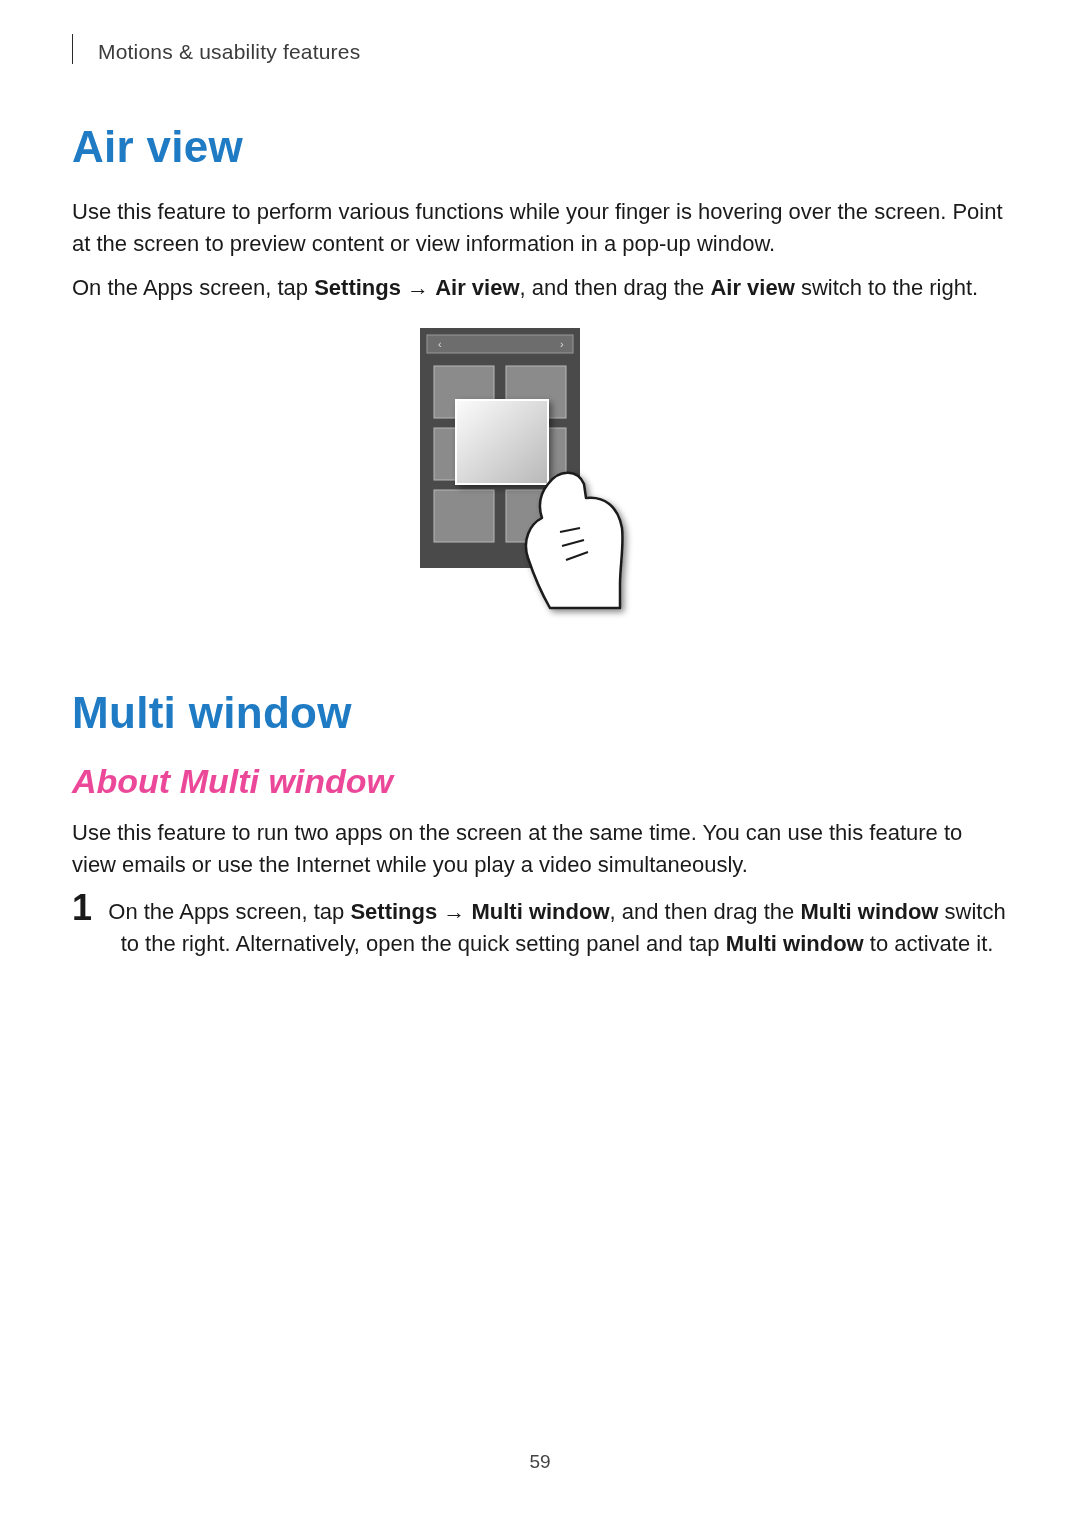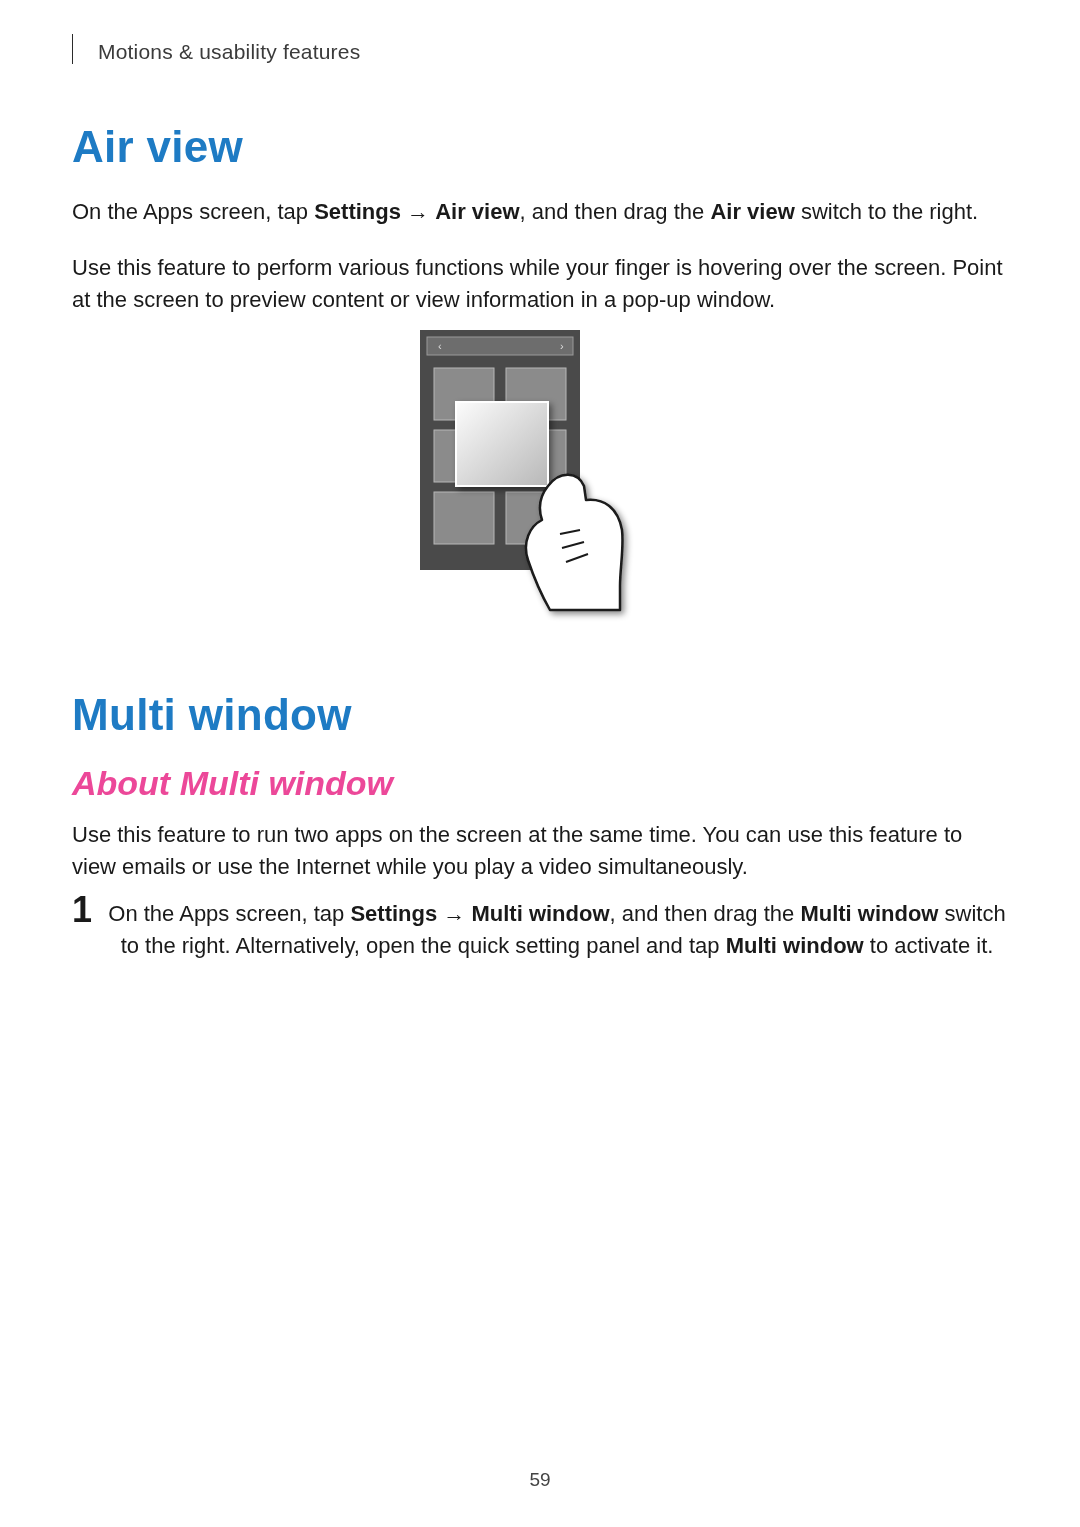--- a/index.html
+++ b/index.html
@@ -76,45 +76,45 @@
     font-size: 22px;
     line-height: 1.45;
     color: #1a1a1a;
     flex: 1;
     padding-top: 4px;
     text-align: center;
   }
 
   .page-num {
     position: absolute;
-    bottom: 36px;
+    bottom: 54px;
     left: 0;
     width: 100%;
     text-align: center;
     font-size: 19px;
     color: #444;
   }
 </style>
 </head>
 <body>
 
 <div class="page">
 
   <div class="header">
     <div class="header-rule"></div>
     <div class="header-text">Motions &amp; usability features</div>
   </div>
 
   <h1 class="h1">Air view</h1>
 
+  <p class="para">Use this feature to perform various functions while your finger is hovering over the screen. Point at the screen to preview content or view information in a pop-up window.</p>
+
   <p class="para last">
     <span>On the Apps screen, tap </span><span class="bold">Settings</span><span> → </span><span class="bold">Air view</span><span>, and then drag the </span><span class="bold">Air view</span><span> switch to the right.</span>
   </p>
-
-  <p class="para">Use this feature to perform various functions while your finger is hovering over the screen. Point at the screen to preview content or view information in a pop-up window.</p>
 
   <div class="illus-wrap">
     <svg width="260" height="300" viewBox="0 0 260 300">
 
       <rect x="10" y="0" width="160" height="240" fill="#4a4a4a"></rect>
 
       <rect x="17" y="7" width="146" height="18" fill="#6d6d6d" stroke="#9a9a9a" stroke-width="1"></rect>
       <text x="28" y="20" fill="#ddd" font-size="11">‹</text>
       <text x="150" y="20" fill="#ddd" font-size="11">›</text>
 

